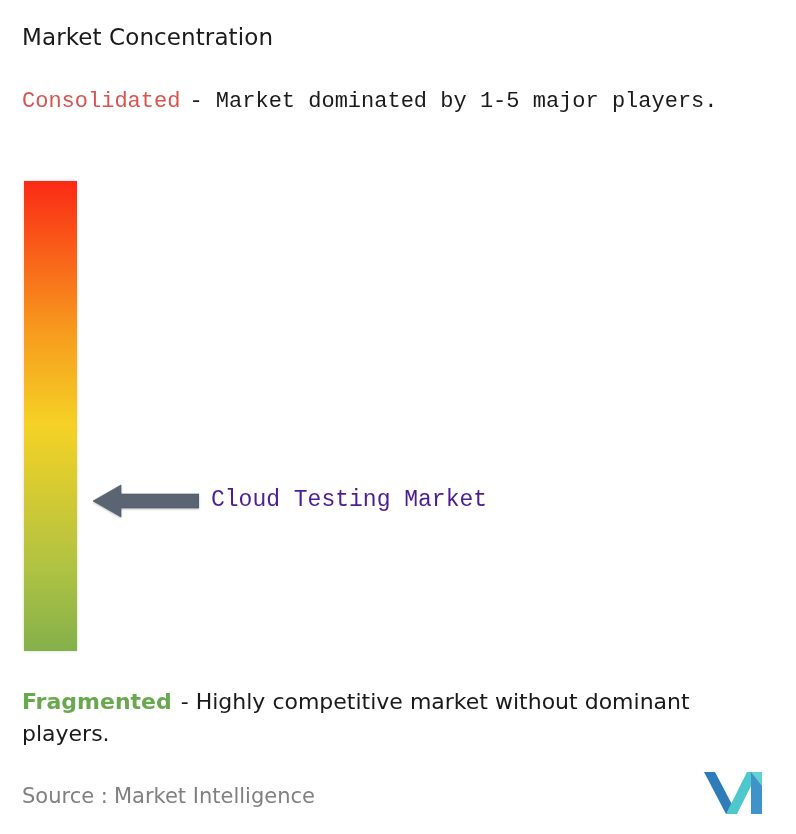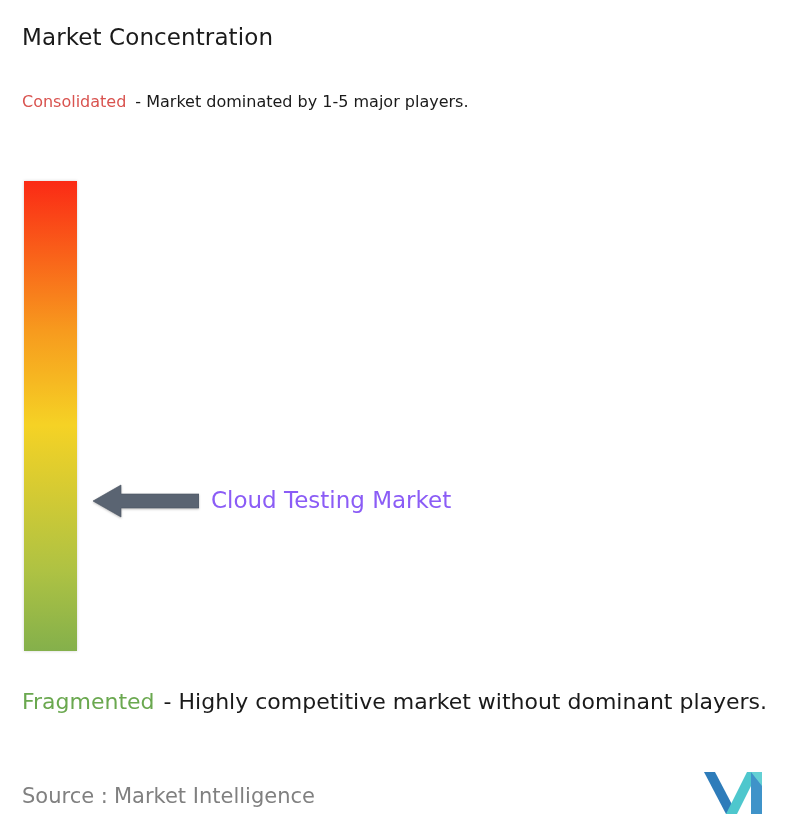--- a/index.html
+++ b/index.html
@@ -28,40 +28,42 @@
     letter-spacing: 0.1px;
     white-space: nowrap;
   }
 
   
   .desc-top {
     position: absolute;
     left: 22px;
     top: 86px;
     width: 752px;
-    font-size: 16px;
+    font-size: 22px;
     line-height: 32px;
     color: #1a1a1a;
     font-weight: 400;
+    font-family: Liberation Mono, monospace;
   }
   .desc-bottom {
     position: absolute;
     left: 22px;
     top: 686px;
     width: 762px;
     font-size: 22px;
     line-height: 32px;
     color: #1a1a1a;
     font-weight: 400;
   }
   .term-consolidated {
     color: #d9534f;
   }
   .term-fragmented {
     color: #6aa84f;
+    font-weight: bold;
   }
   .term-spacer {
     display: inline-block;
     width: 9px;
   }
 
   
   .scale-wrap {
     position: absolute;
     left: 24px;
@@ -99,24 +101,25 @@
   .pointer-arrow {
     display: block;
     width: 106px;
     height: 36px;
     flex: 0 0 auto;
     filter: drop-shadow(0 1px 1px rgba(0,0,0,0.25));
   }
   .pointer-label {
     font-size: 23px;
     line-height: 30px;
-    color: #8b5cf6;
+    color: #4c1d95;
     white-space: nowrap;
     margin-left: 12px;
     padding-bottom: 2px;
+    font-family: Liberation Mono, monospace;
   }
 
   
   .source-text {
     position: absolute;
     left: 22px;
     top: 782px;
     font-size: 21px;
     line-height: 28px;
     color: #808080;

